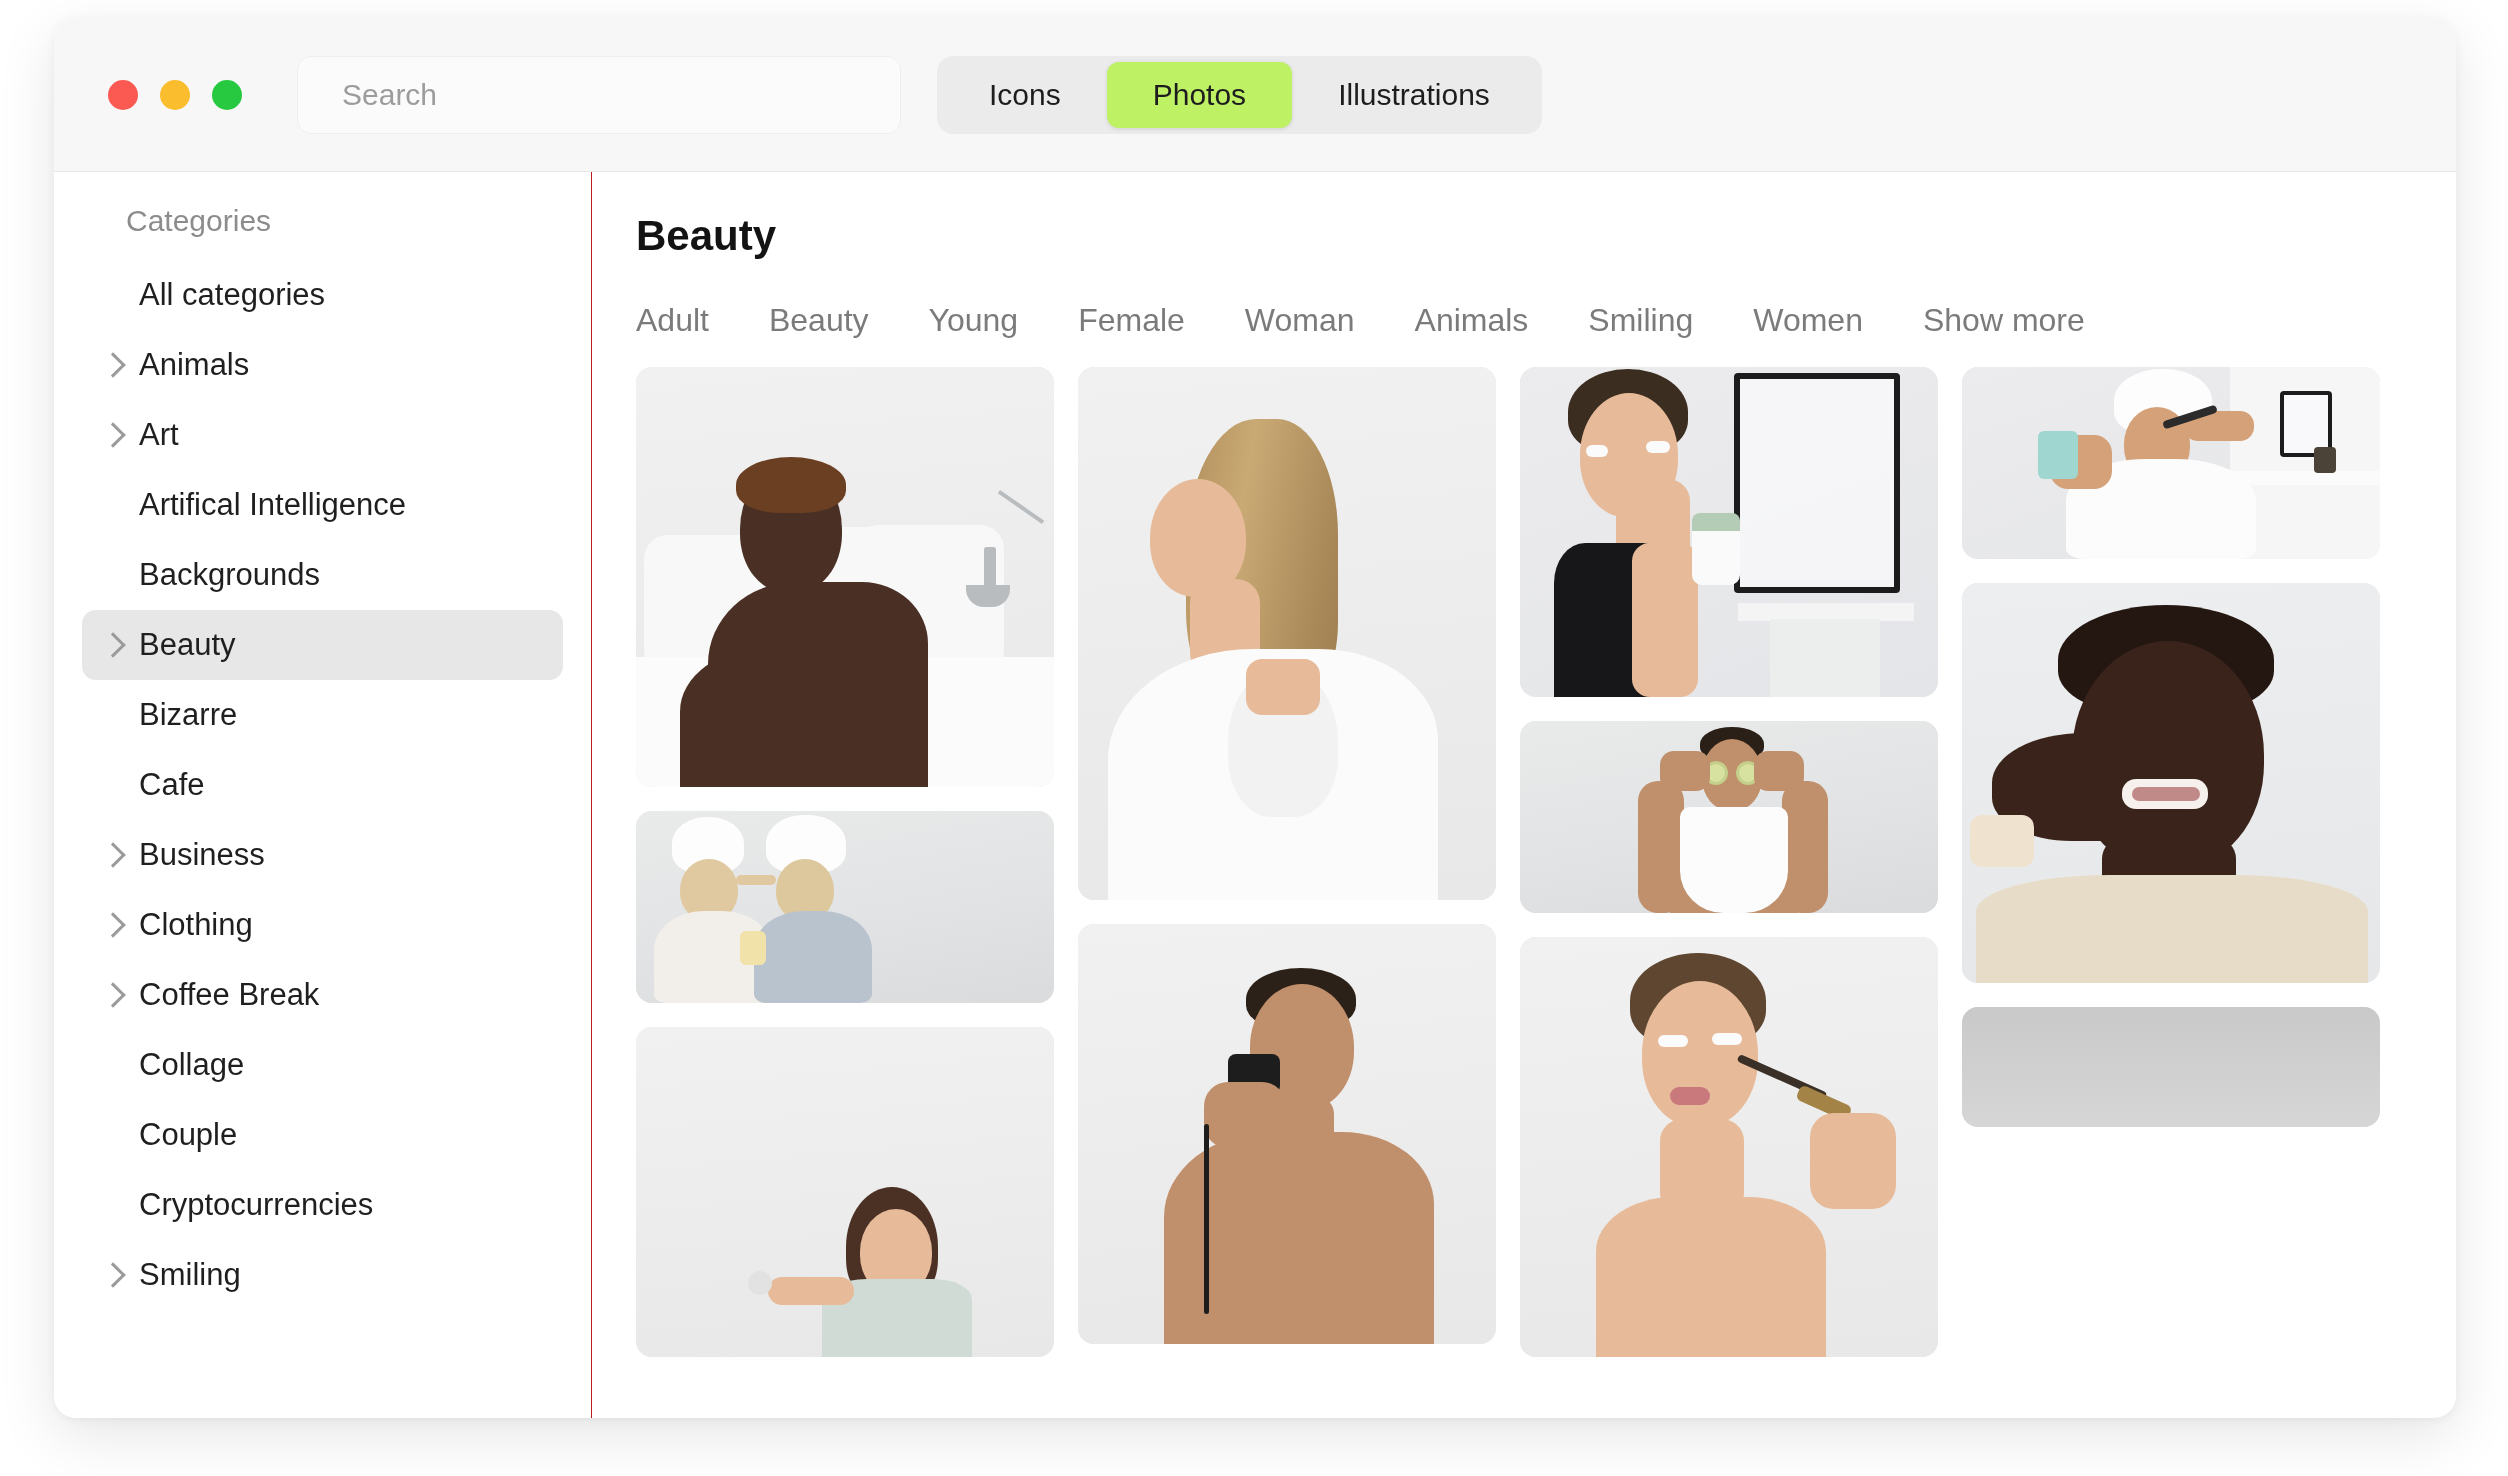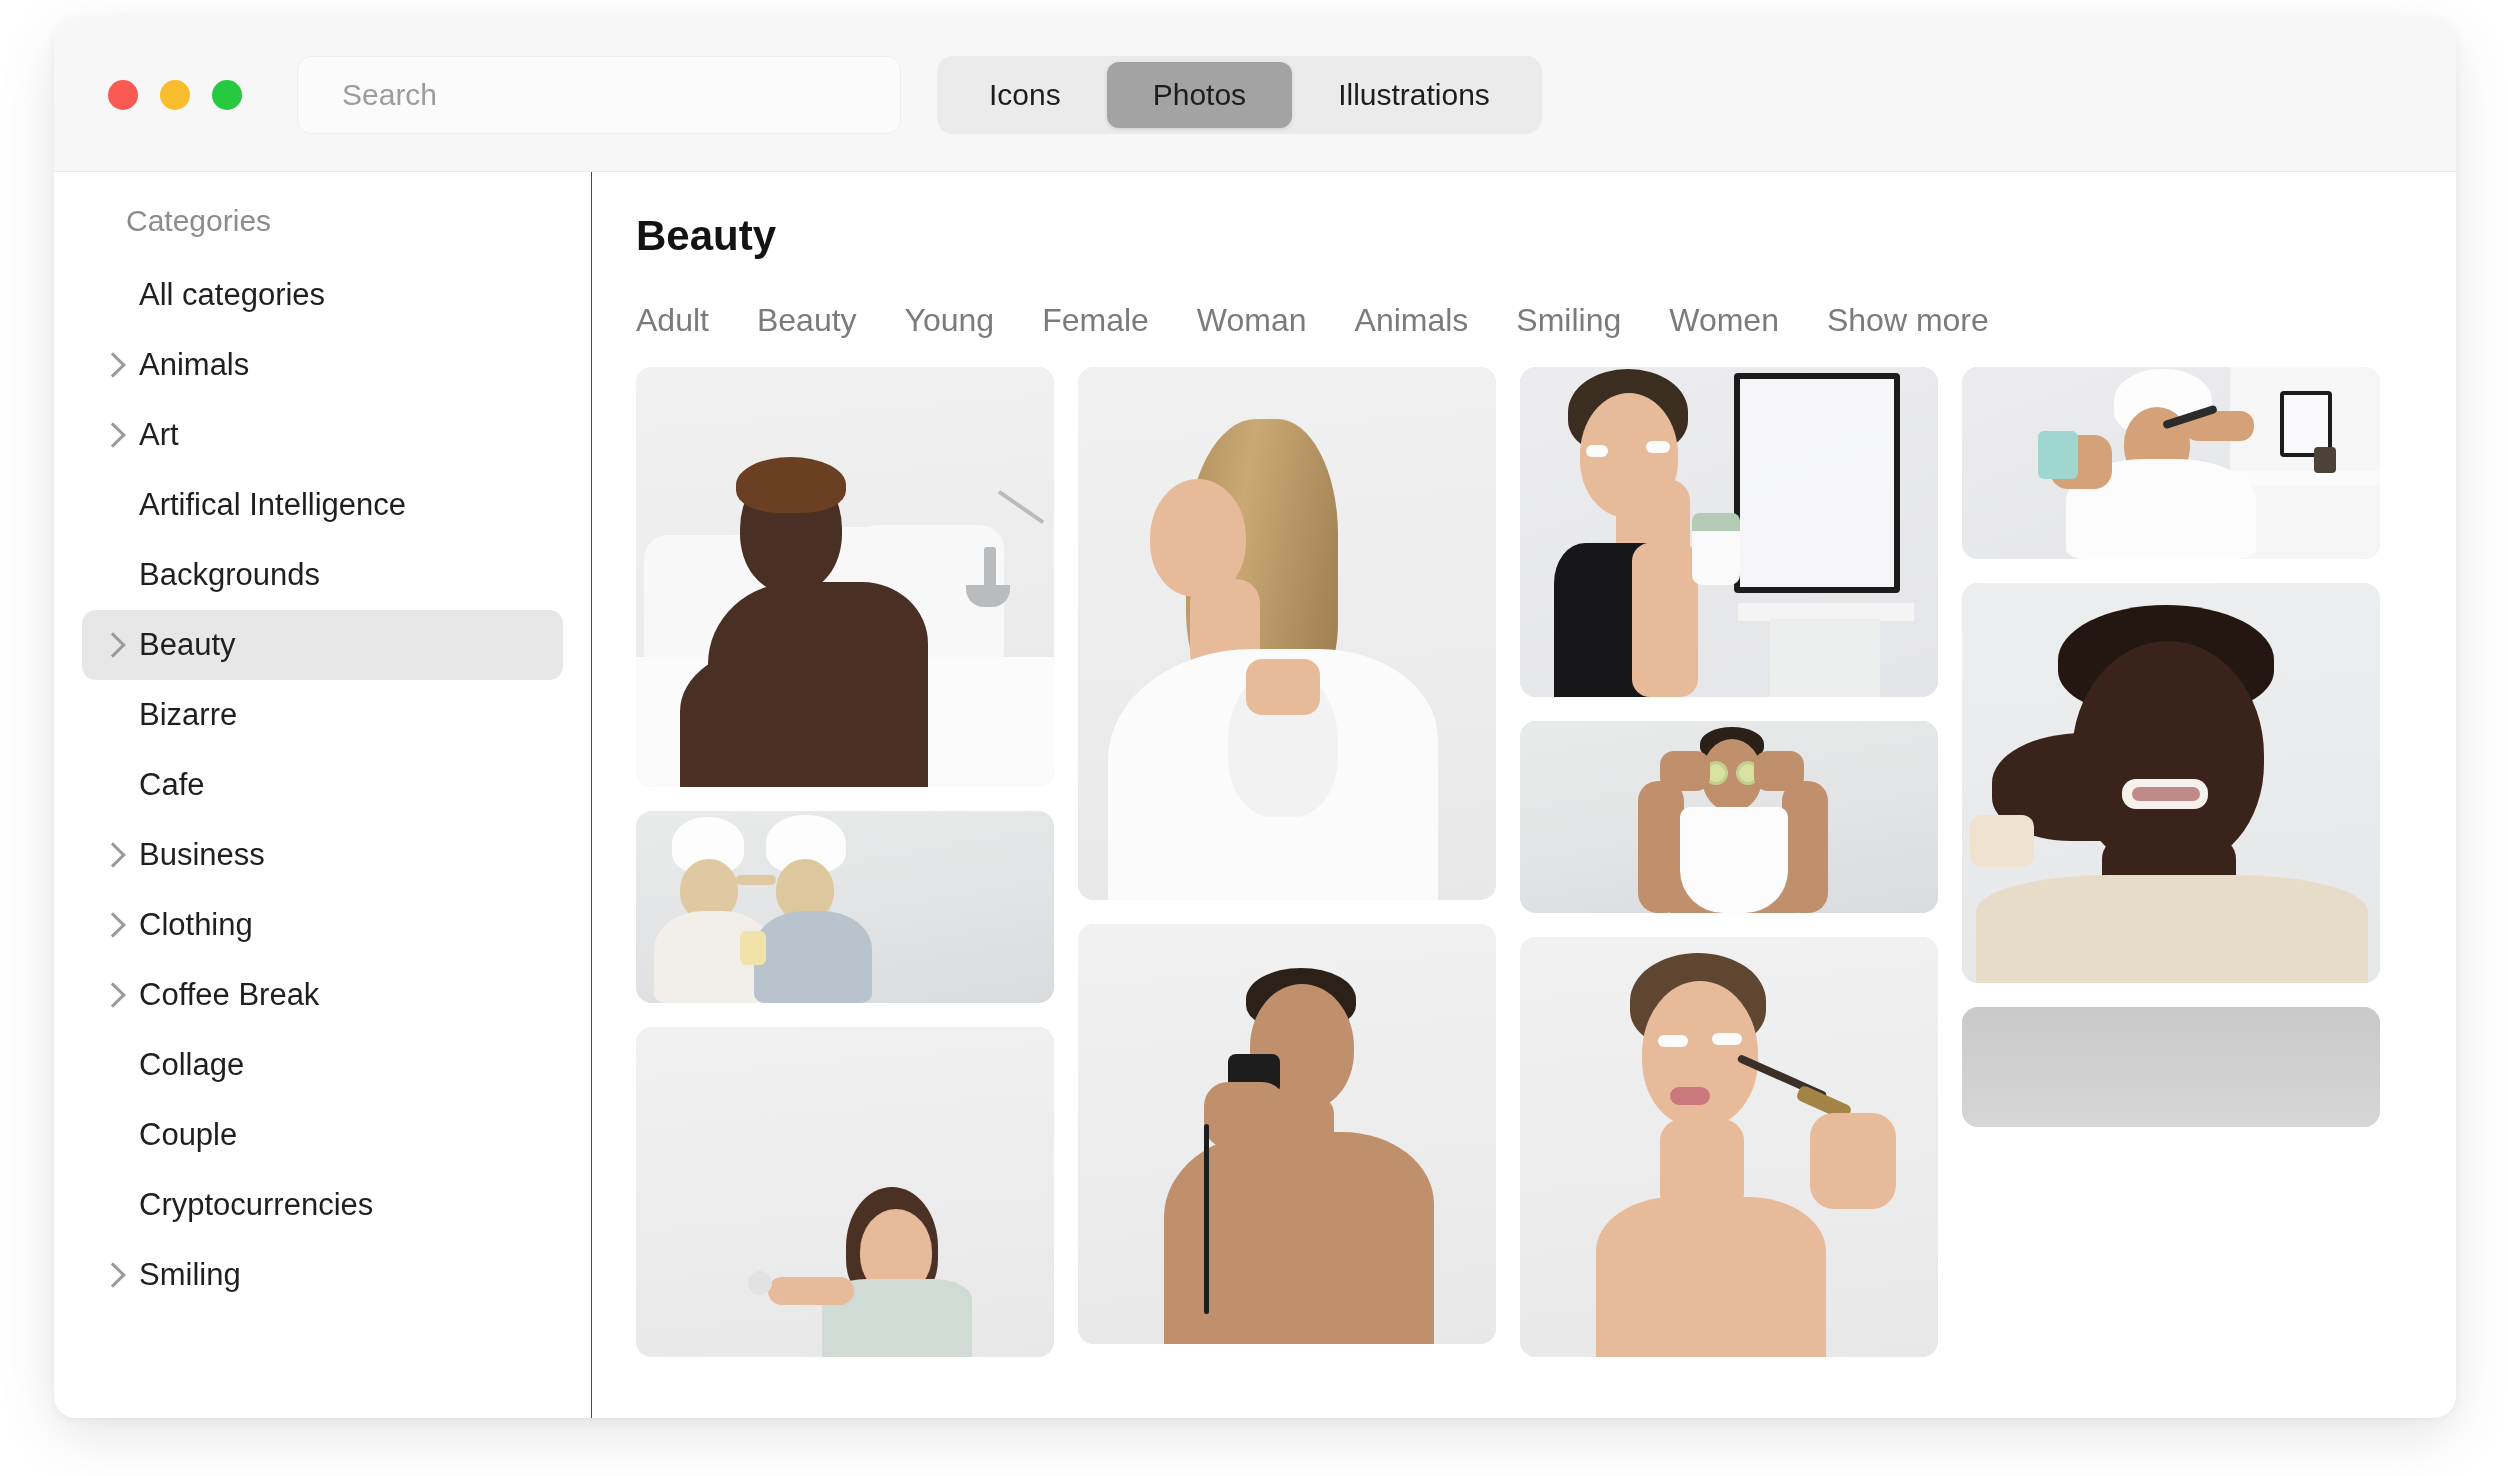--- a/index.html
+++ b/index.html
@@ -76,21 +76,21 @@
     height: 66px;
     padding: 0 46px;
     display: flex; align-items: center; justify-content: center;
     font-size: 30px;
     color: #1d1d1d;
     border-radius: 12px;
     cursor: pointer;
     white-space: nowrap;
   }
   .seg-item.active {
-    background: #a3a3a3;
+    background: #bef264;
     box-shadow: 0 1px 4px rgba(0,0,0,0.12);
   }
 
   
   .body-split { flex: 1; display: flex; min-height: 0; }
 
   .sidebar {
     flex: 0 0 538px;
     border-right: 1px solid #b91c1c;
     padding-top: 32px;
@@ -133,21 +133,21 @@
     min-width: 0;
   }
   .page-title {
     font-size: 42px;
     font-weight: bold;
     color: #131313;
     margin-bottom: 42px;
   }
   .tag-row {
     display: flex;
-    gap: 0;
+    gap: 12px;
     margin-bottom: 28px;
   }
   .tag {
     font-size: 32px;
     color: #7b7b7b;
     margin-right: 48px;
     cursor: pointer;
     white-space: nowrap;
   }
   .tag:last-child { margin-right: 0; }

